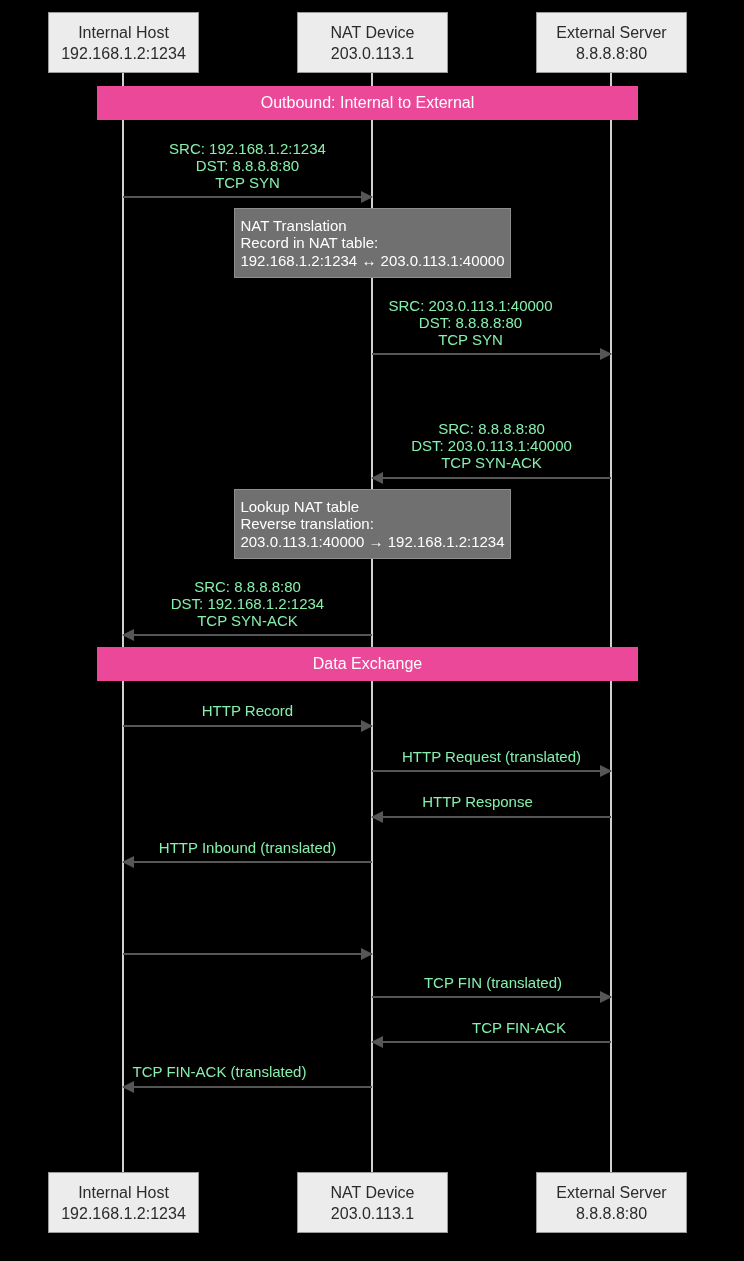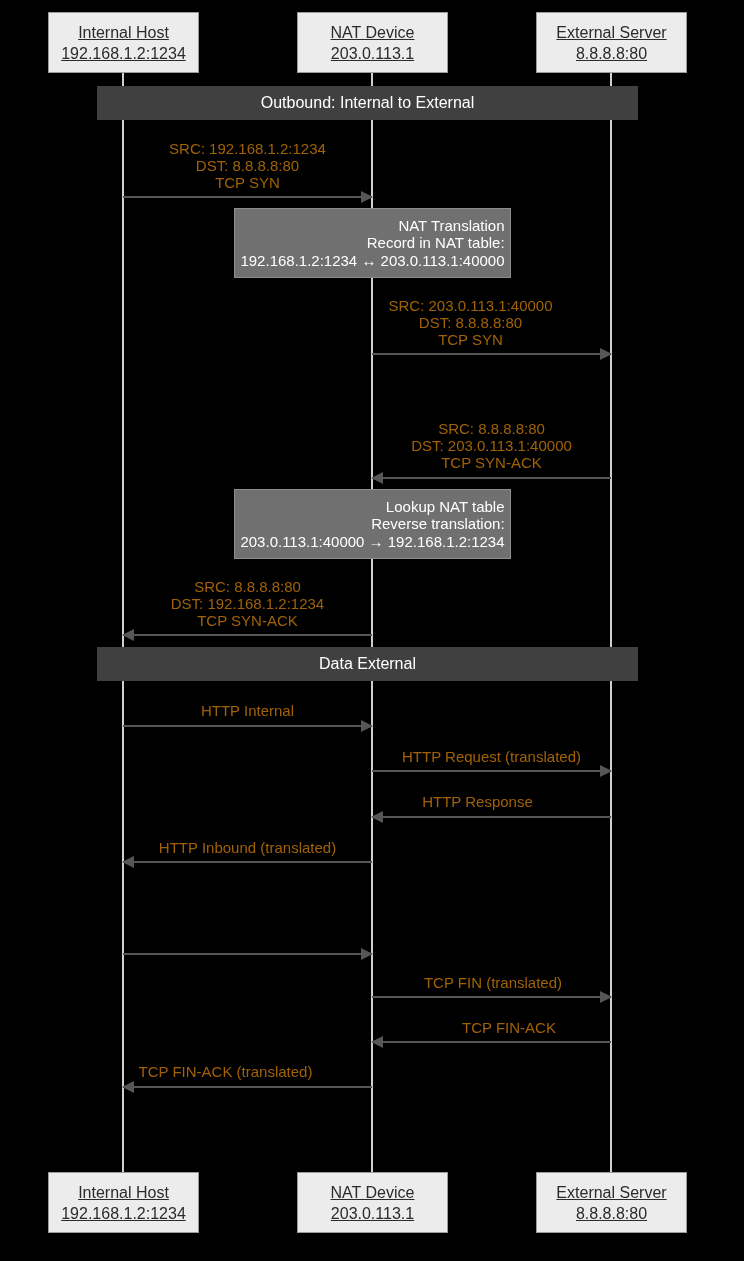--- a/index.html
+++ b/index.html
@@ -8,34 +8,34 @@
     position:relative; width:744px; height:1261px; background:#000;
     font-family:"Liberation Sans", sans-serif; overflow:hidden;
   }
   .lifeline {
     position:absolute; top:72px; height:1100px; width:2px; background:#d0d0d0; z-index:0;
   }
   .actor-box {
     position:absolute; width:151px; height:61px; background:#ececec;
     border:1px solid #9a9a9a; color:#2b2b2b; z-index:3;
     display:flex; flex-direction:column; align-items:center; justify-content:center;
-    font-size:16px; line-height:21px; text-align:center;text-decoration:underline;
+    font-size:16px; line-height:21px; text-align:center;
   }
   .section-bar {
-    position:absolute; left:97px; width:541px; height:34px; background:#404040;
+    position:absolute; left:97px; width:541px; height:34px; background:#ec4899;
     color:#fff; font-size:16px; z-index:2;
     display:flex; align-items:center; justify-content:center;
   }
   .note {
     position:absolute; background:#707070; border:1px solid #8d8d8d; color:#fff;
-    font-size:15px; line-height:17.5px; text-align:right; white-space:pre-line; z-index:2;
+    font-size:15px; line-height:17.5px; text-align:left; white-space:pre-line; z-index:2;
     display:flex; align-items:center; justify-content:center;
   }
   .msg-label {
-    position:absolute; color:#a16207; font-size:15px; line-height:17px;
+    position:absolute; color:#86efac; font-size:15px; line-height:17px;
     text-align:center; white-space:pre-line; z-index:1;
   }
   .arrow {
     position:absolute; border-top:2px solid #565656; z-index:1;
   }
   .head-right {
     position:absolute; right:-1px; top:-7px; width:0; height:0;
     border-left:12px solid #565656; border-top:6px solid transparent; border-bottom:6px solid transparent;
   }
   .head-left {
@@ -97,23 +97,23 @@
 Reverse translation:
 203.0.113.1:40000 → 192.168.1.2:1234</div>
 
   <div class="msg-label" style="left:123px; top:578px; width:249px">SRC: 8.8.8.8:80
 DST: 192.168.1.2:1234
 TCP SYN-ACK</div>
   <div class="arrow" style="left:123px; top:634px; width:249px">
     <span class="head-left"></span>
   </div>
 
-  <div class="section-bar" style="top:647px">Data External</div>
+  <div class="section-bar" style="top:647px">Data Exchange</div>
 
-  <div class="msg-label" style="left:123px; top:702px; width:249px">HTTP Internal</div>
+  <div class="msg-label" style="left:123px; top:702px; width:249px">HTTP Record</div>
   <div class="arrow" style="left:123px; top:725px; width:249px">
     <span class="head-right"></span>
   </div>
 
   <div class="msg-label" style="left:372px; top:748px; width:239px">HTTP Request (translated)</div>
   <div class="arrow" style="left:372px; top:770px; width:239px">
     <span class="head-right"></span>
   </div>
 
   <div class="msg-label" style="left:372px; top:793px; width:211px">HTTP Response</div>
@@ -129,26 +129,26 @@
 
   <div class="arrow" style="left:123px; top:953px; width:249px">
     <span class="head-right"></span>
   </div>
 
   <div class="msg-label" style="left:360px; top:974px; width:266px">TCP FIN (translated)</div>
   <div class="arrow" style="left:372px; top:996px; width:239px">
     <span class="head-right"></span>
   </div>
 
-  <div class="msg-label" style="left:370px; top:1019px; width:278px">TCP FIN-ACK</div>
+  <div class="msg-label" style="left:380px; top:1019px; width:278px">TCP FIN-ACK</div>
   <div class="arrow" style="left:372px; top:1041px; width:239px">
     <span class="head-left"></span>
   </div>
 
-  <div class="msg-label" style="left:123px; top:1063px; width:205px">TCP FIN-ACK (translated)</div>
+  <div class="msg-label" style="left:117px; top:1063px; width:205px">TCP FIN-ACK (translated)</div>
   <div class="arrow" style="left:123px; top:1086px; width:249px">
     <span class="head-left"></span>
   </div>
 
 
   <div class="actor-box" style="left:48px; top:1172px">
     <span>Internal Host</span>
     <span>192.168.1.2:1234</span>
   </div>
   <div class="actor-box" style="left:297px; top:1172px">

